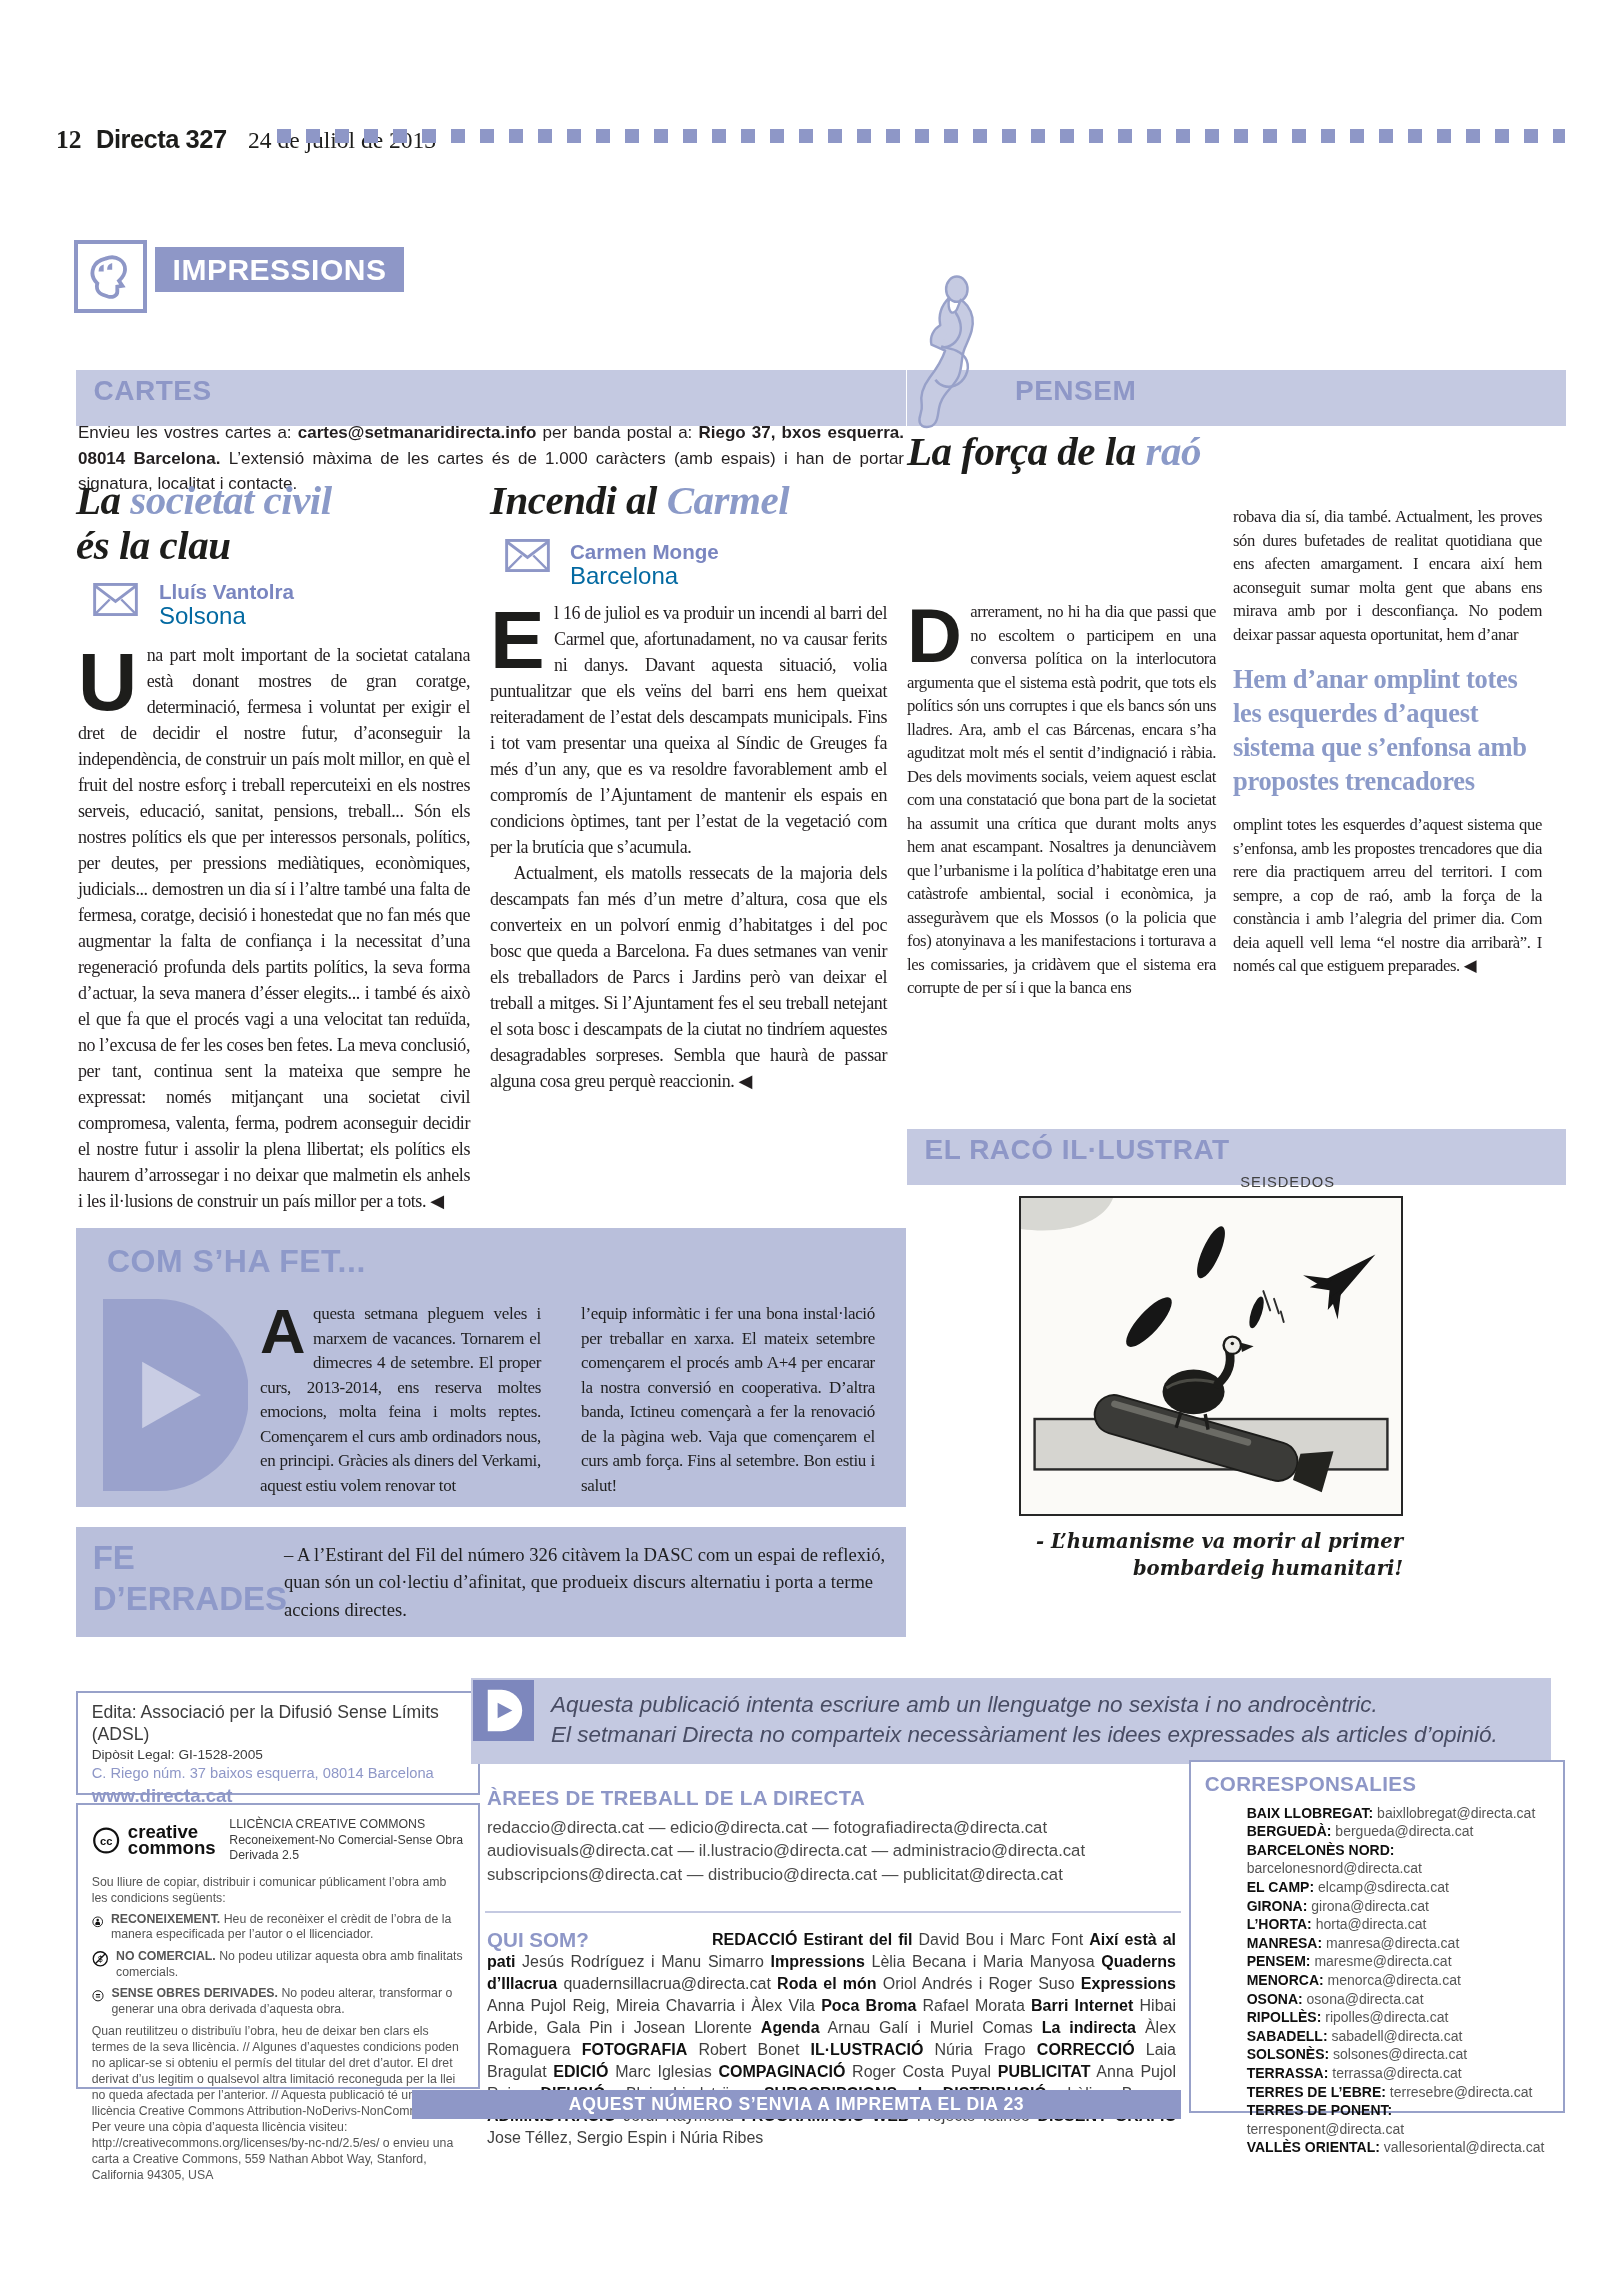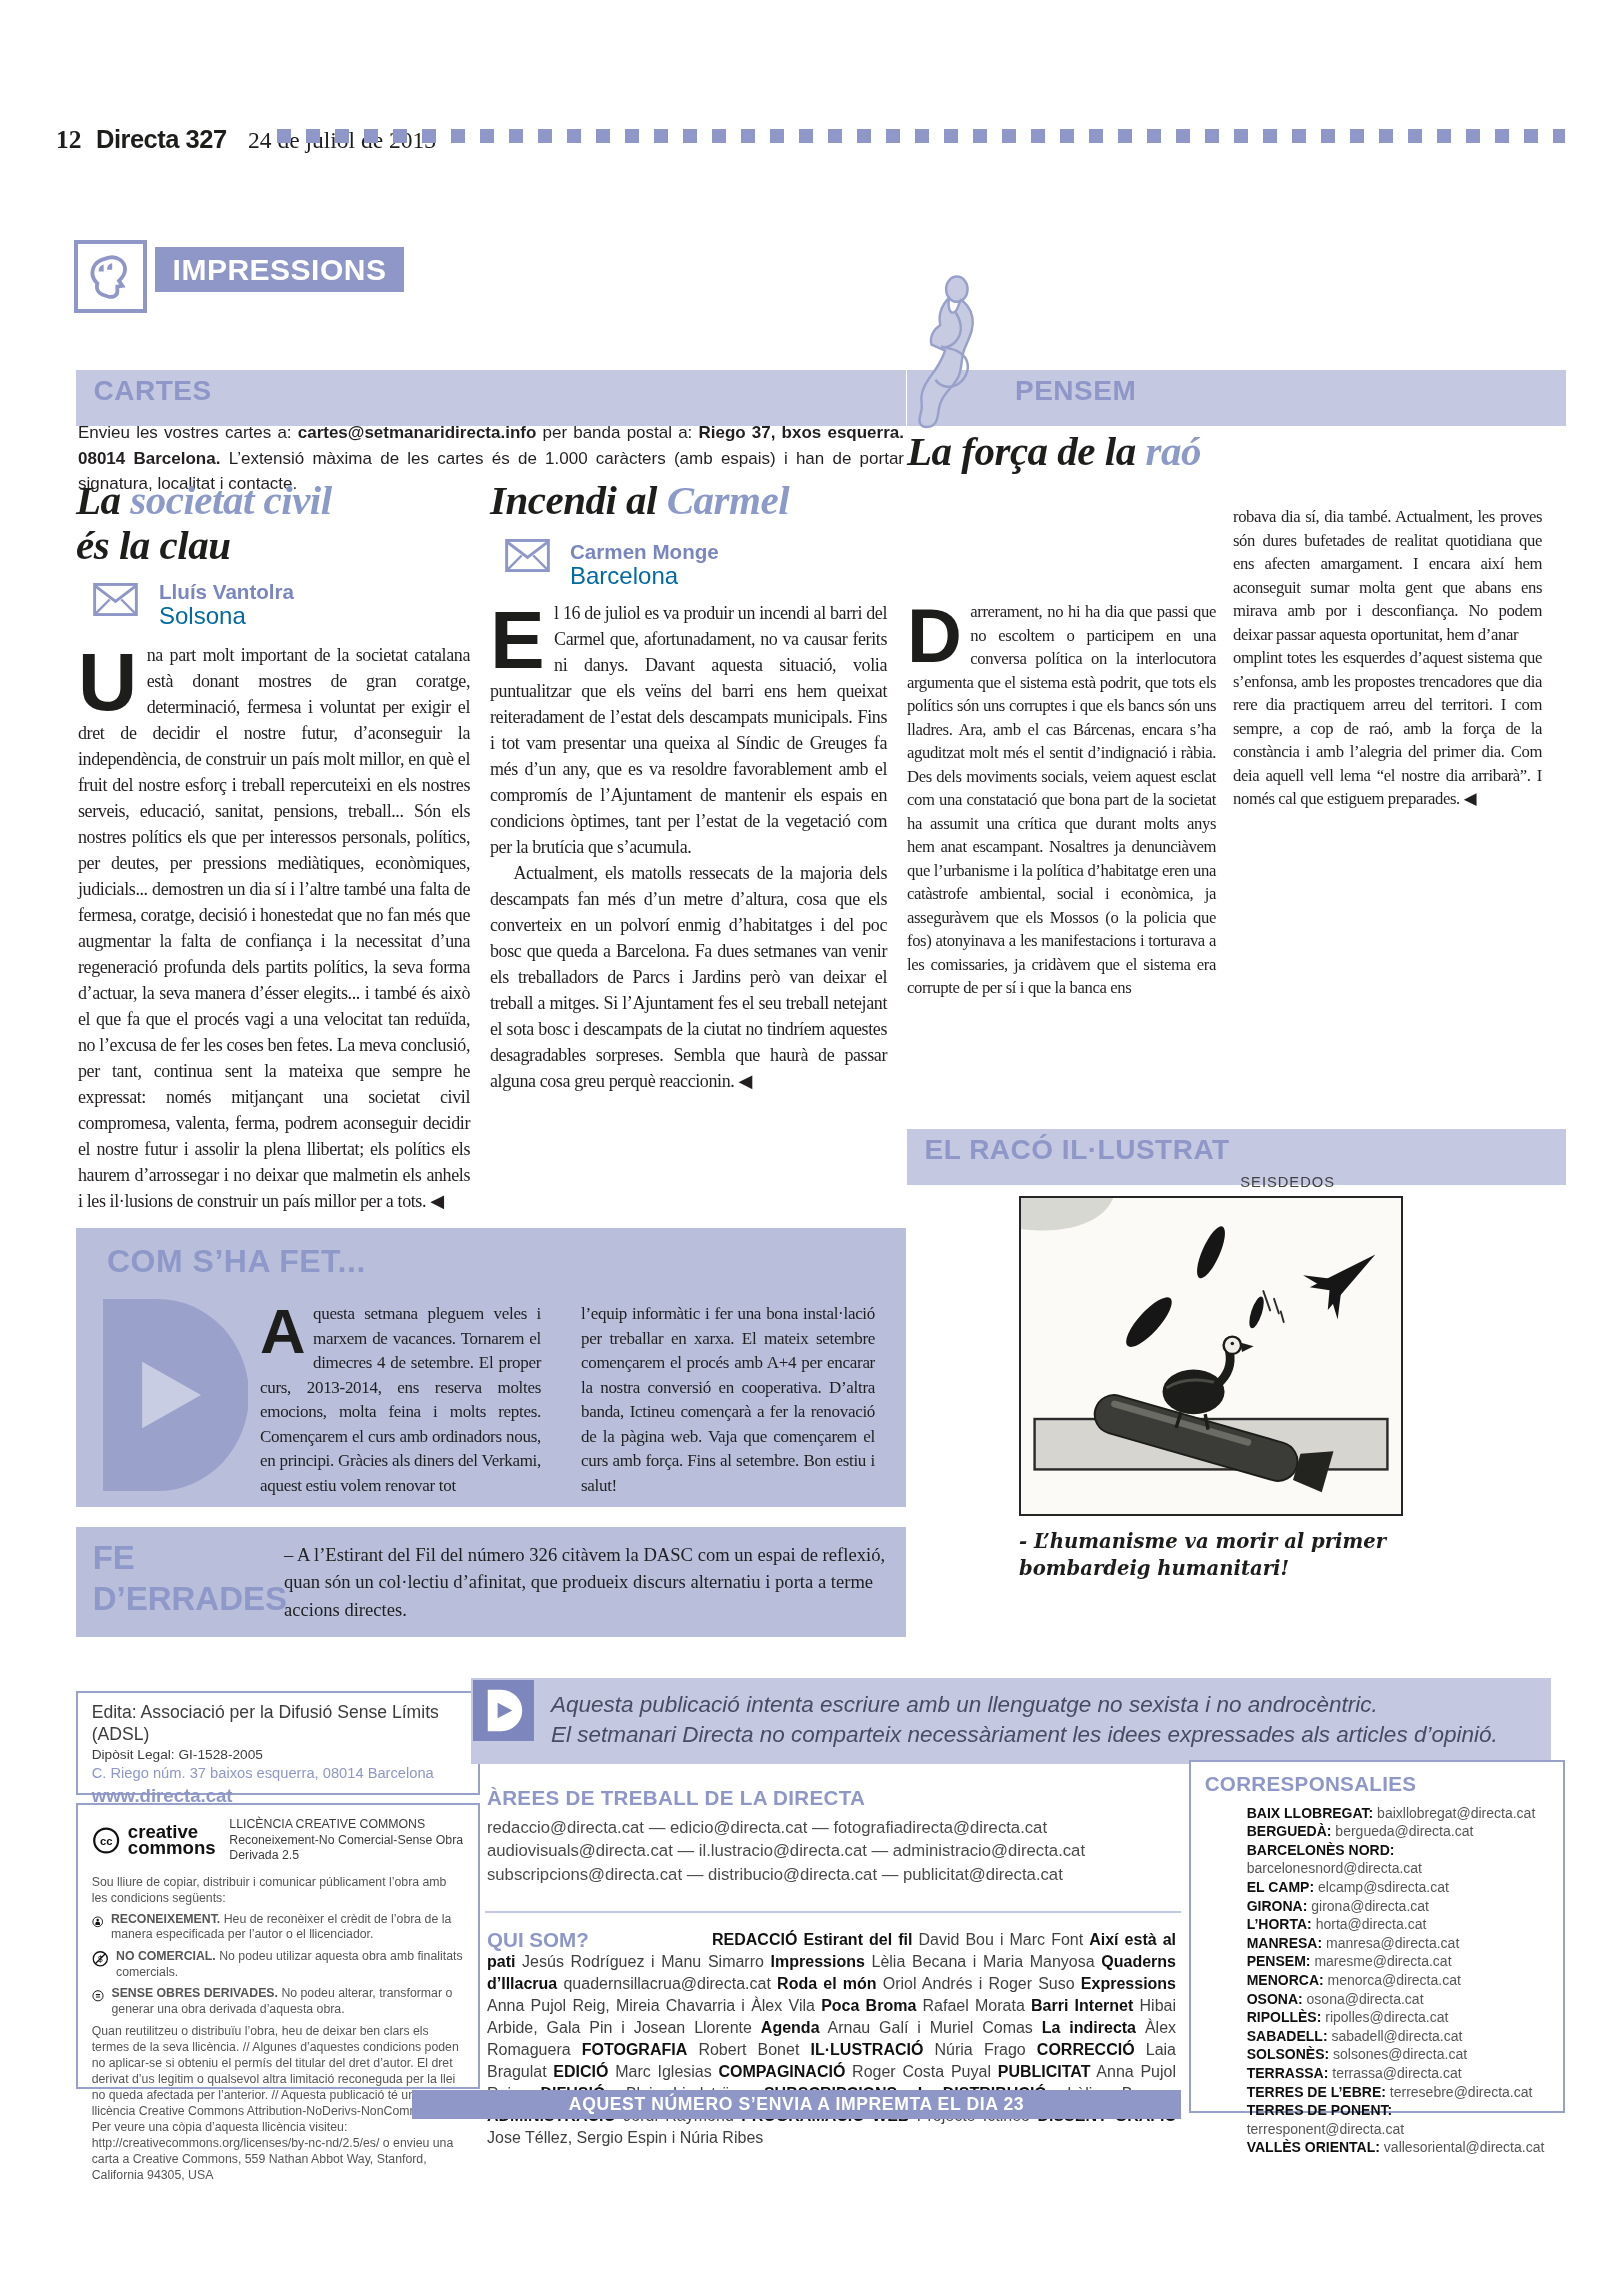--- a/index.html
+++ b/index.html
@@ -53,21 +53,21 @@
              color:#fff; padding:9.8px 13.7px;}
   .authorbox .name{font-weight:bold; font-size:20.6px; line-height:23.5px;}
   .authorbox .handle{font-size:18.6px; line-height:23.5px; display:inline-block; vertical-align:top; margin-left:3.9px;}
   .quote{font-family:"Liberation Serif",serif; font-weight:bold; font-size:26.5px; line-height:34px;
          color:var(--title-accent); margin:15.7px 0; letter-spacing:-0.3px;}
 
   
   .credit{font-size:14.7px; letter-spacing:1px; color:#404040;}
   .cartoonframe{border:2.9px solid #262626; background:#fbfaf7;}
   .caption{font-family:"DejaVu Serif",serif; font-style:italic; font-weight:bold; font-size:19.6px;
-           line-height:26.5px; text-align:left; color:#1d1d1b;}
+           line-height:26.5px; text-align:right; color:#1d1d1b;}
 
   
   .purplebox{background:var(--box-bg);}
   .boxtitle{font-weight:bold; font-size:32px; color:#8e99c9; letter-spacing:0.5px;}
   .combody{font-family:"Liberation Serif",serif; font-size:17px; line-height:24.5px;
            letter-spacing:-0.3px; text-align:justify; color:#1f1f1f;}
   .combody.dropcap::first-letter{font-size:63px; line-height:49px; padding:4.9px 7.8px 0 0;}
   .fe-label{font-weight:bold; font-size:33px; line-height:41px; color:#8e99c9;}
   .fe-text{font-family:"Liberation Serif",serif; font-size:18.6px; line-height:27.4px; color:#1f1f1f;}
 
@@ -176,20 +176,21 @@
     <div>
       <svg width="21.6" height="17.6" viewBox="0 0 24 20" style="vertical-align:-2.9px;">
         <path d="M23.4,2.4c-0.8,0.4-1.7,0.6-2.6,0.8c0.9-0.6,1.6-1.4,1.9-2.5c-0.9,0.5-1.8,0.9-2.9,1.1C19,0.7,17.8,0,16.5,0c-2.5,0-4.4,2-4.4,4.4c0,0.3,0,0.7,0.1,1C8.5,5.2,5.2,3.4,3,0.8C2.6,1.5,2.4,2.2,2.4,3c0,1.5,0.8,2.9,2,3.6C3.6,6.6,2.9,6.4,2.3,6v0.1c0,2.1,1.5,3.9,3.5,4.3c-0.4,0.1-0.8,0.2-1.2,0.2c-0.3,0-0.6,0-0.8-0.1c0.6,1.8,2.2,3,4.1,3.1c-1.5,1.2-3.4,1.9-5.5,1.9c-0.4,0-0.7,0-1-0.1c2,1.3,4.3,2,6.8,2c8.1,0,12.6-6.7,12.6-12.6v-0.6C21.9,4.1,22.7,3.3,23.4,2.4z" fill="#ffffff"></path>
       </svg>
       <span class="handle">@La_Directa</span>
     </div>
   </div>
   <div class="abs pensem-col dropcap" style="left:907px; top:600px; width:309px;">Darrerament, no hi ha dia que passi que no escoltem o participem en una conversa política on la interlocutora argumenta que el sistema està podrit, que tots els polítics són uns corruptes i que els bancs són uns lladres. Ara, amb el cas Bárcenas, encara s’ha aguditzat molt més el sentit d’indignació i ràbia. Des dels moviments socials, veiem aquest esclat com una constatació que bona part de la societat ha assumit una crítica que durant molts anys hem anat escampant. Nosaltres ja denunciàvem que l’urbanisme i la política d’habitatge eren una catàstrofe ambiental, social i econòmica, ja asseguràvem que els Mossos (o la policia que fos) atonyinava a les manifestacions i torturava a les comissaries, ja cridàvem que el sistema era corrupte de per sí i que la banca ens</div>
   <div class="abs" style="left:1233px; top:505px; width:309px;">
     <div class="pensem-col">robava dia sí, dia també. Actualment, les proves són dures bufetades de realitat quotidiana que ens afecten amargament. I encara així hem aconseguit sumar molta gent que abans ens mirava amb por i desconfiança. No podem deixar passar aquesta oportunitat, hem d’anar</div>
+    <div class="quote">Hem d’anar omplint totes les esquerdes d’aquest sistema que s’enfonsa amb propostes trencadores</div>
     <div class="pensem-col">omplint totes les esquerdes d’aquest sistema que s’enfonsa, amb les propostes trencadores que dia rere dia practiquem arreu del territori. I com sempre, a cop de raó, amb la força de la constància i amb l’alegria del primer dia. Com deia aquell vell lema “el nostre dia arribarà”. I només cal que estiguem preparades. ◀</div>
   </div>
 
   <div class="abs secbar" style="left:907px; top:1129px; width:659px;">EL RACÓ IL·LUSTRAT</div>
   <div class="abs credit" style="left:1019px; top:1174px; width:316px; text-align:right;">SEISDEDOS</div>
   <div class="abs cartoonframe" style="left:1019px; top:1196px; width:384px; height:320px;">
     <svg width="100%" height="100%" viewBox="0 0 392 326">
       <rect width="392" height="326" fill="#fbfaf7"></rect>
       <path d="M0,0 L95,0 C85,26 45,38 0,32 Z" fill="#cfcfc9" opacity="0.8"></path>
       <g transform="translate(298,92) rotate(-38)" fill="#161616">

